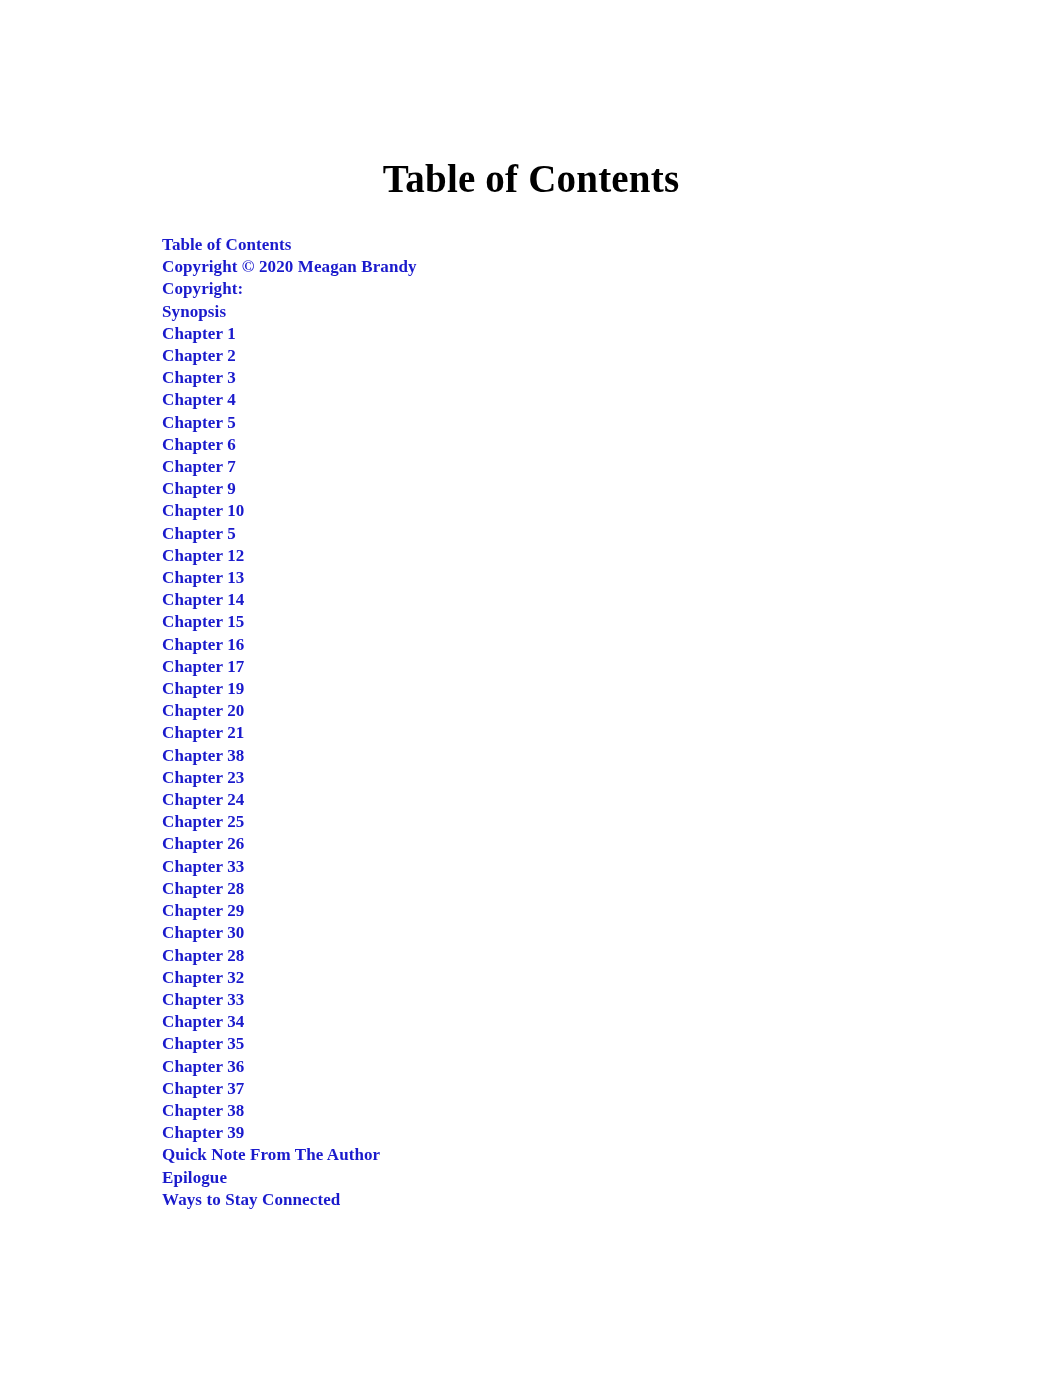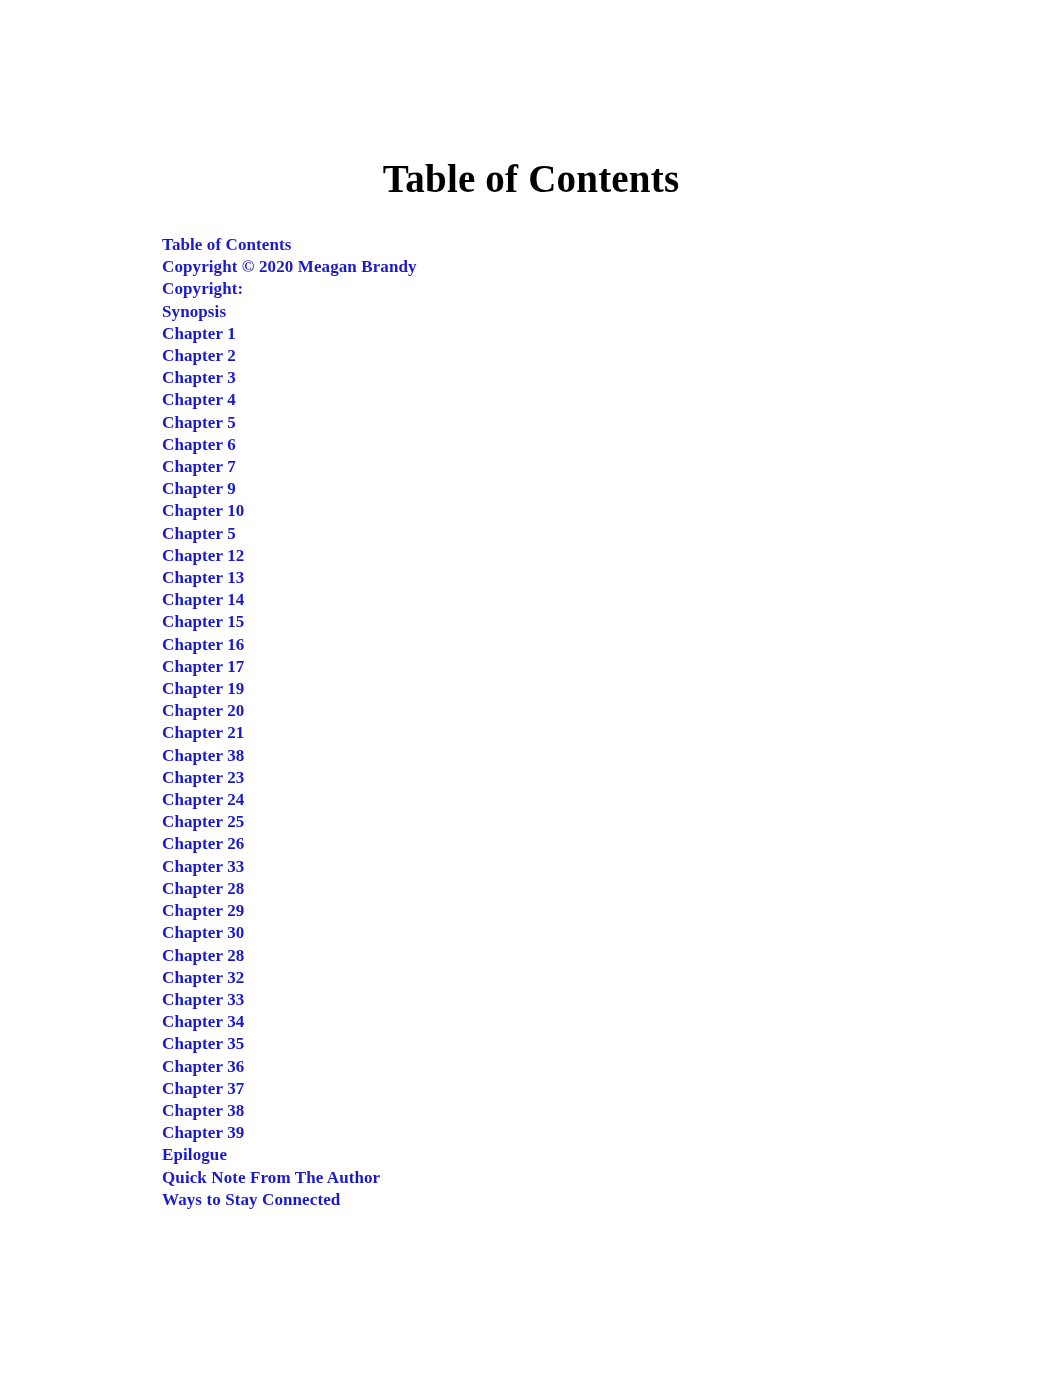--- a/index.html
+++ b/index.html
@@ -99,18 +99,18 @@
       <a class="toc-entry" href="#">Chapter 30</a>
       <a class="toc-entry" href="#">Chapter 28</a>
       <a class="toc-entry" href="#">Chapter 32</a>
       <a class="toc-entry" href="#">Chapter 33</a>
       <a class="toc-entry" href="#">Chapter 34</a>
       <a class="toc-entry" href="#">Chapter 35</a>
       <a class="toc-entry" href="#">Chapter 36</a>
       <a class="toc-entry" href="#">Chapter 37</a>
       <a class="toc-entry" href="#">Chapter 38</a>
       <a class="toc-entry" href="#">Chapter 39</a>
+      <a class="toc-entry" href="#">Quick Note From The Author</a>
       <a class="toc-entry" href="#">Epilogue</a>
-      <a class="toc-entry" href="#">Quick Note From The Author</a>
       <a class="toc-entry" href="#">Ways to Stay Connected</a>
     </nav>
 
 </div>
 
 </body></html>

